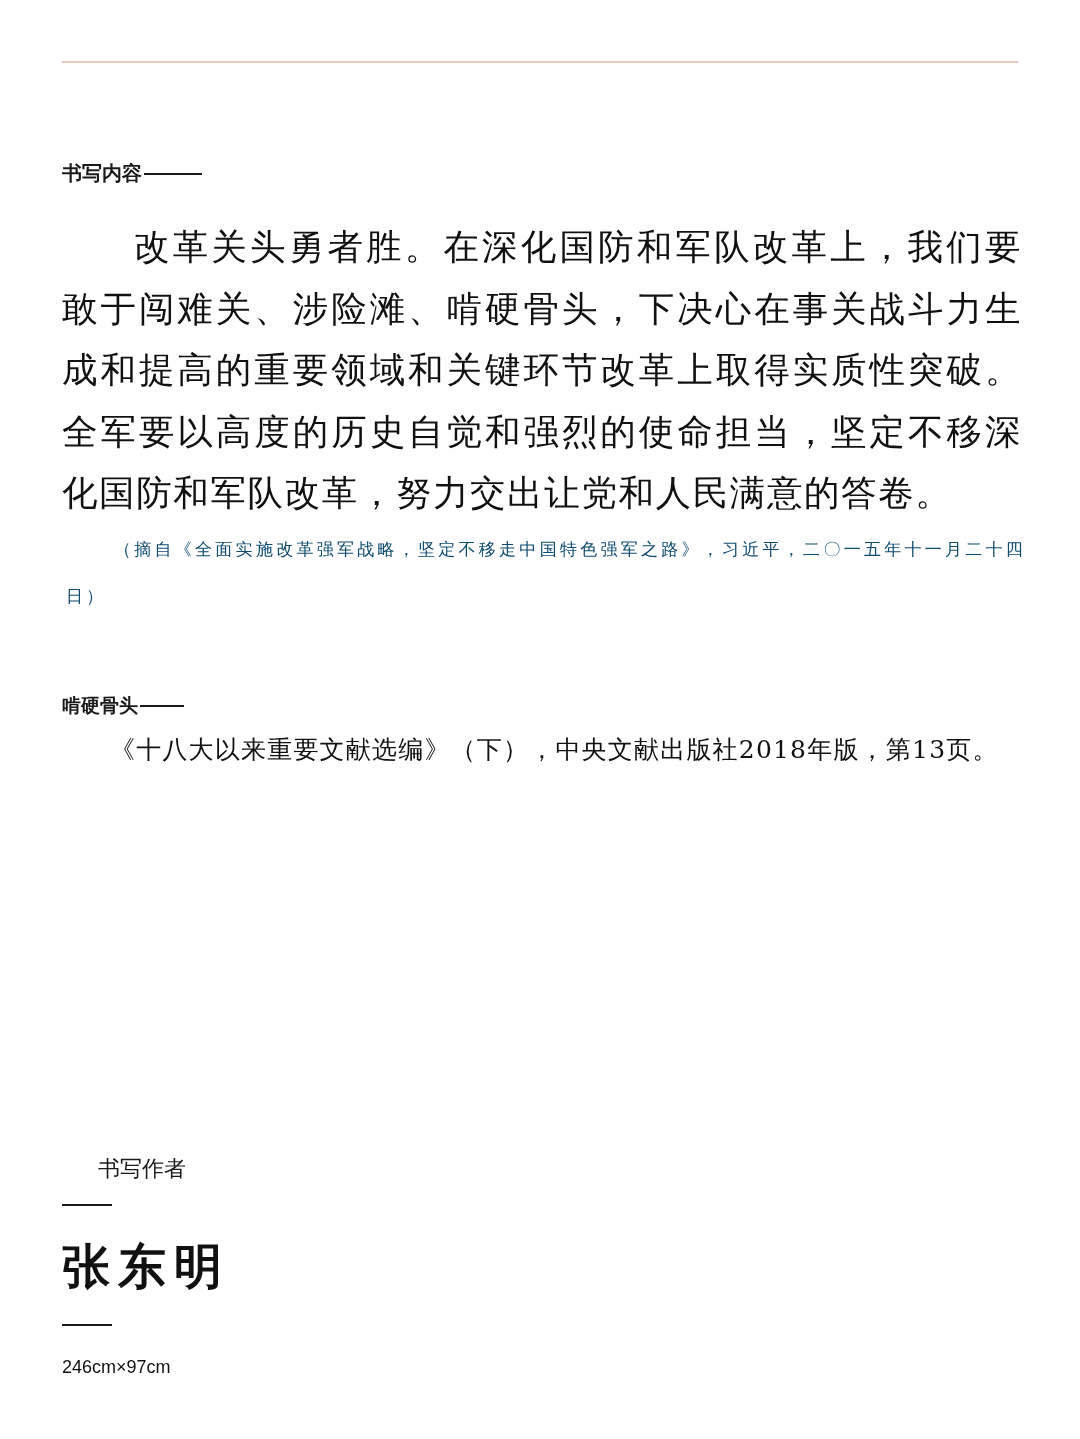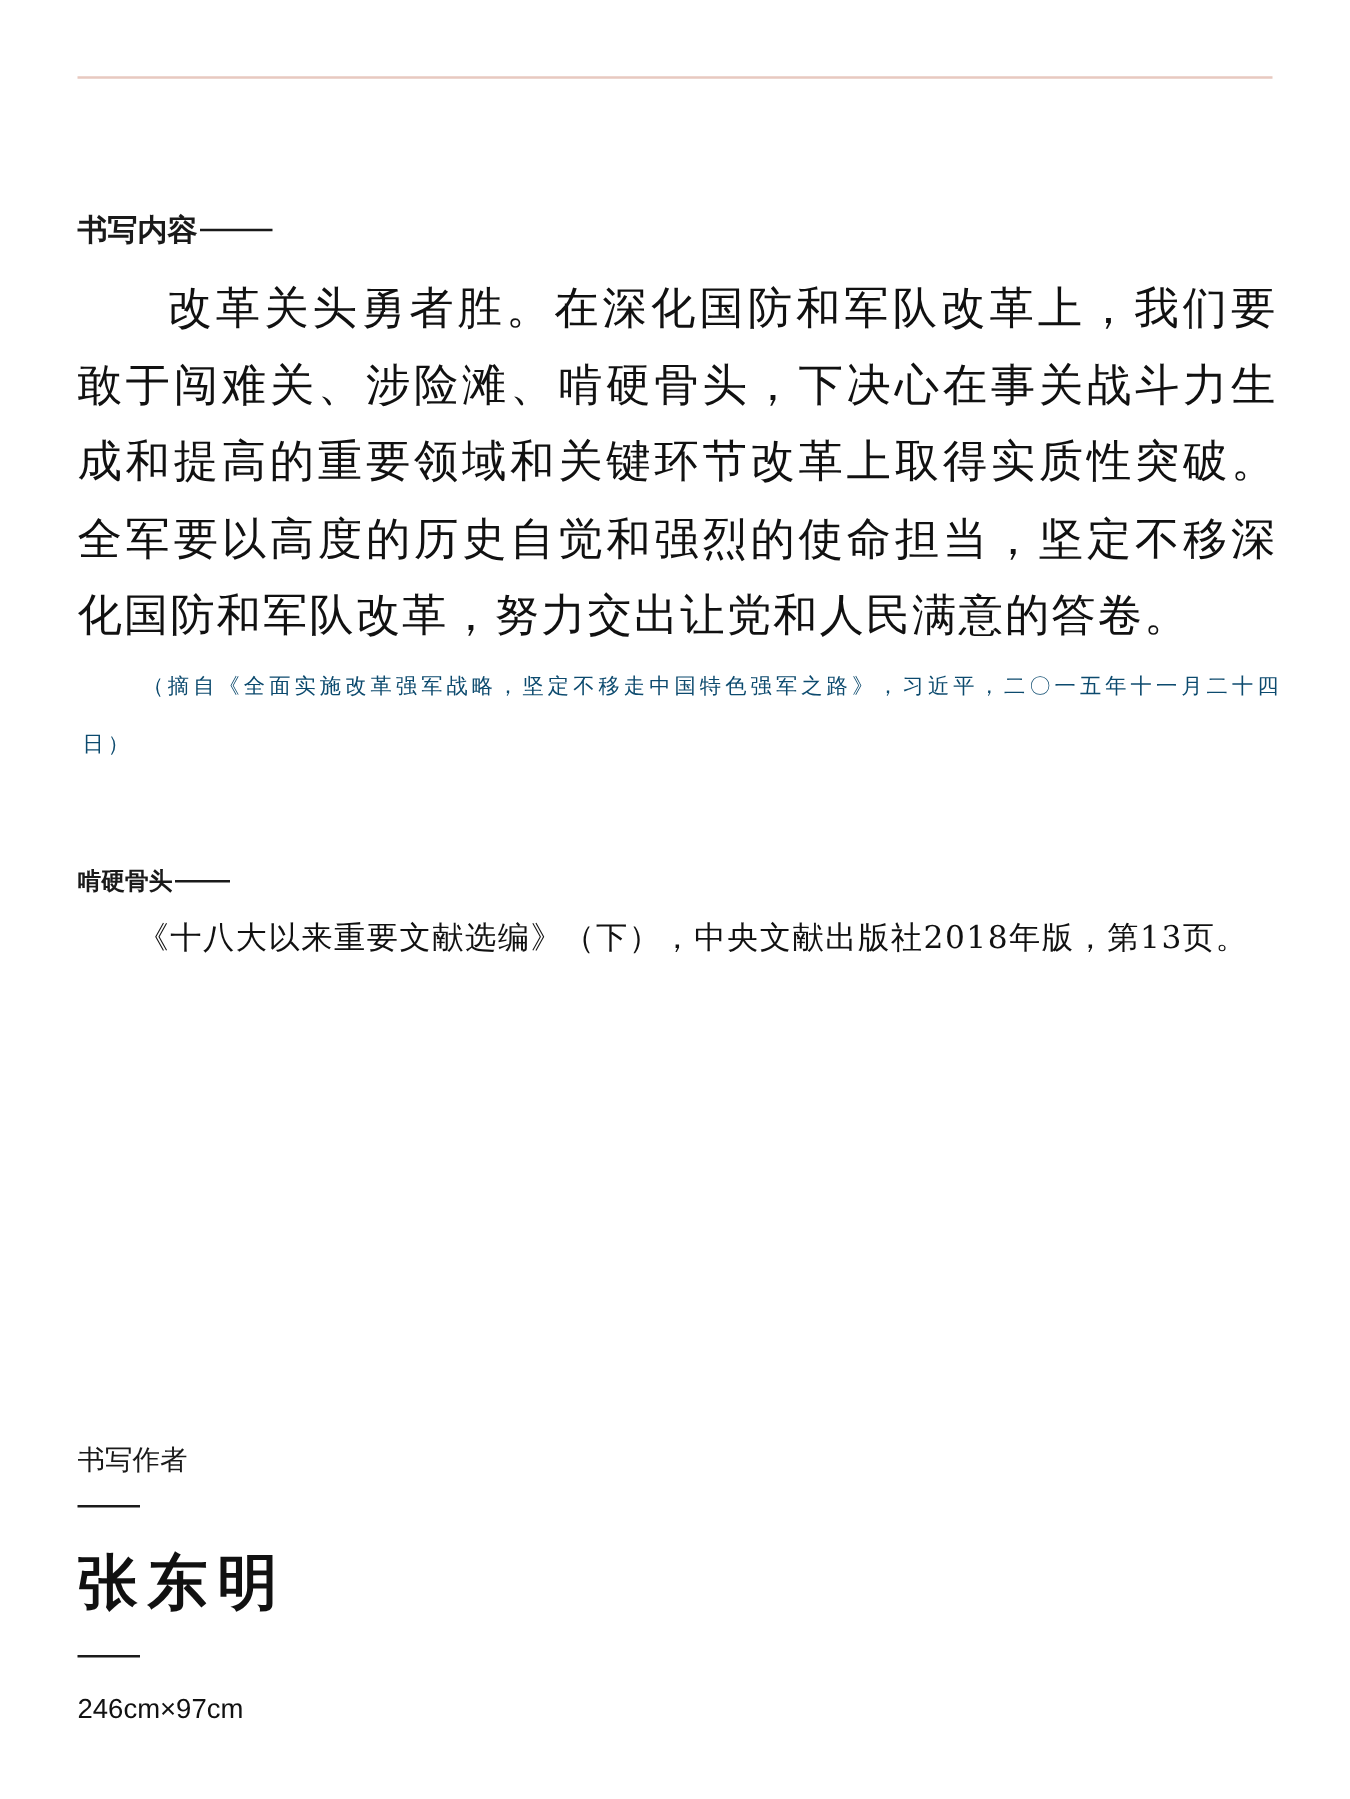--- a/index.html
+++ b/index.html
@@ -24,34 +24,35 @@
     }
     .section-label {
       position: absolute;
       left: 62px;
       font-family: "DejaVu Sans", "Liberation Sans", sans-serif;
       font-weight: bold;
       color: #1a1a1a;
       white-space: nowrap;
     }
     .label-content {
-      top: 168px;
-      font-size: 24px;
+      top: 157px;
+      font-size: 20px;
       line-height: 32px;
     }
     .label-source {
       top: 692px;
       font-size: 19px;
       line-height: 26px;
     }
     .label-author {
       top: 1154px;
       font-size: 22px;
       line-height: 30px;
       font-weight: normal;
+      margin-left: 36px;
     }
     .dash {
       display: inline-block;
       vertical-align: middle;
       height: 2px;
       background: #1a1a1a;
       margin-left: 2px;
       position: relative;
       top: -1px;
     }
@@ -117,21 +118,21 @@
       line-height: 60px;
       letter-spacing: 8px;
       color: #111111;
       white-space: nowrap;
     }
     .dimensions {
       position: absolute;
       left: 62px;
       top: 1352px;
       font-family: "Liberation Sans", "DejaVu Sans", sans-serif;
-      font-size: 22px;
+      font-size: 18px;
       line-height: 30px;
       color: #111111;
       white-space: nowrap;
     }
   </style>
 </head>
 <body>
 
 <div class="top-rule"></div>
 

